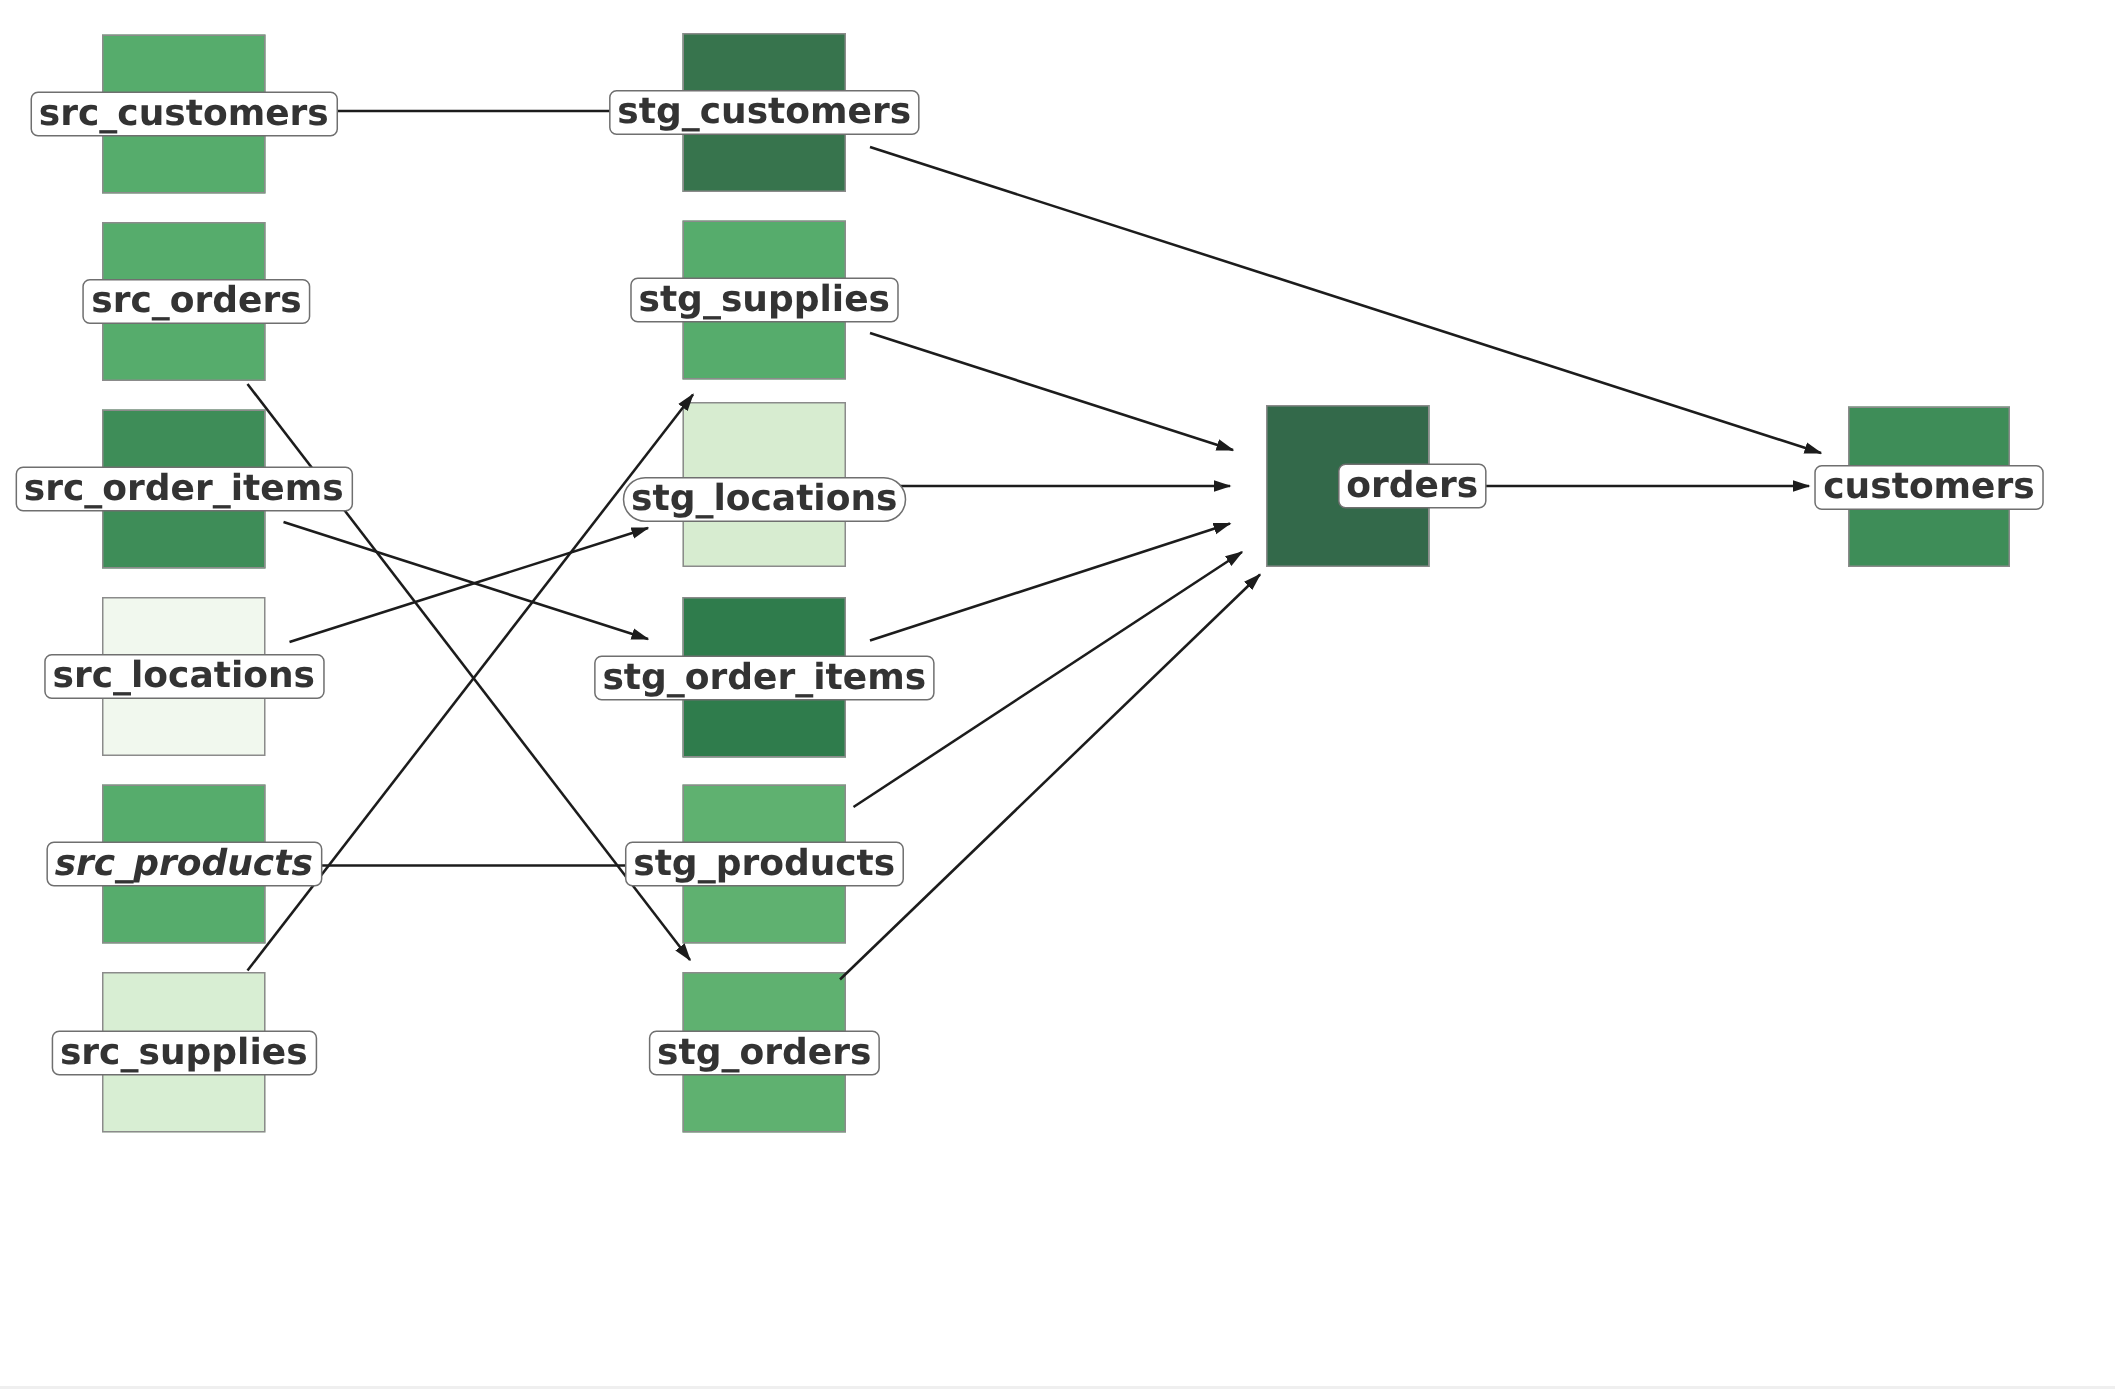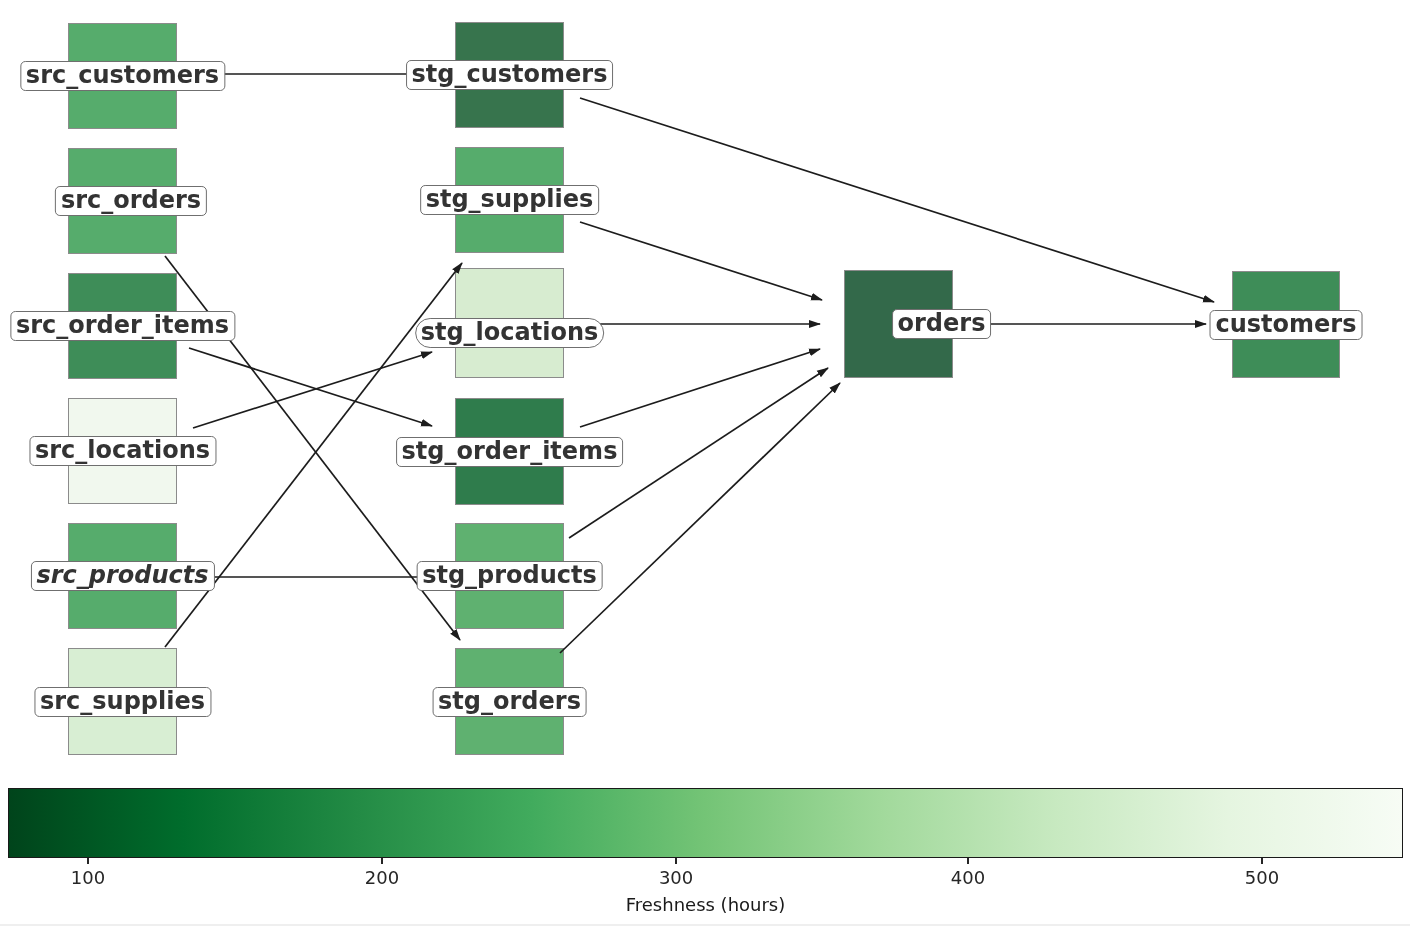--- a/index.html
+++ b/index.html
@@ -96,31 +96,15 @@
       <div class="node-label" style="left: 509.5px; top: 75px;">stg_customers</div>
       <div class="node-label" style="left: 509.5px; top: 200px;">stg_supplies</div>
       <div class="node-label" style="left: 509.5px; top: 333px; border-radius: 15px;">stg_locations</div>
       <div class="node-label" style="left: 509.5px; top: 451.5px;">stg_order_items</div>
       <div class="node-label" style="left: 509.5px; top: 576px;">stg_products</div>
       <div class="node-label" style="left: 509.5px; top: 701.5px;">stg_orders</div>
       <div class="node-label" style="left: 898.5px; top: 324px; margin-left: 43px;">orders</div>
       <div class="node-label" style="left: 1286px; top: 324.5px;">customers</div>
     </div>
 
-  <div class="colorbar" id="colorbar" style="left: 8px; top: 788px; width: 1395px; height: 130px;">
-    <div class="cb-bar" id="cb-bar" style="height: 70px; background: linear-gradient(90deg, rgb(0, 68, 27), rgb(0, 109, 44), rgb(35, 139, 69), rgb(65, 171, 93), rgb(116, 196, 118), rgb(161, 217, 155), rgb(199, 233, 192), rgb(229, 245, 224), rgb(247, 252, 245));"></div>
-    <div id="cb-ticks">
-        <div class="cb-tick" style="left: calc(5.73% - 0.7px);"></div>
-        <div class="cb-tick-label" style="left: 5.73%;">100</div>
-        <div class="cb-tick" style="left: calc(26.81% - 0.7px);"></div>
-        <div class="cb-tick-label" style="left: 26.81%;">200</div>
-        <div class="cb-tick" style="left: calc(47.89% - 0.7px);"></div>
-        <div class="cb-tick-label" style="left: 47.89%;">300</div>
-        <div class="cb-tick" style="left: calc(68.82% - 0.7px);"></div>
-        <div class="cb-tick-label" style="left: 68.82%;">400</div>
-        <div class="cb-tick" style="left: calc(89.89% - 0.7px);"></div>
-        <div class="cb-tick-label" style="left: 89.89%;">500</div>
-      </div>
-    <div class="cb-label">Freshness (hours)</div>
-  </div>
 
   <div class="window-edge"></div>
 </div>
 
 </body></html>

